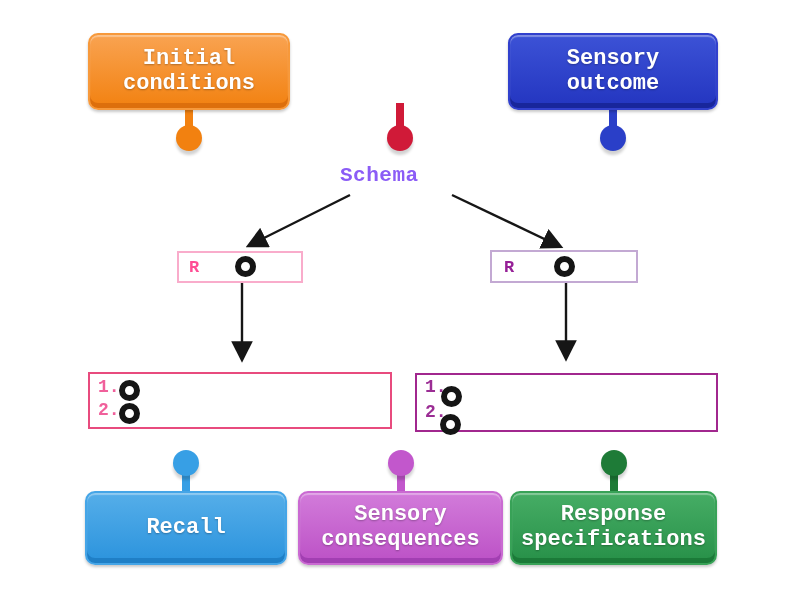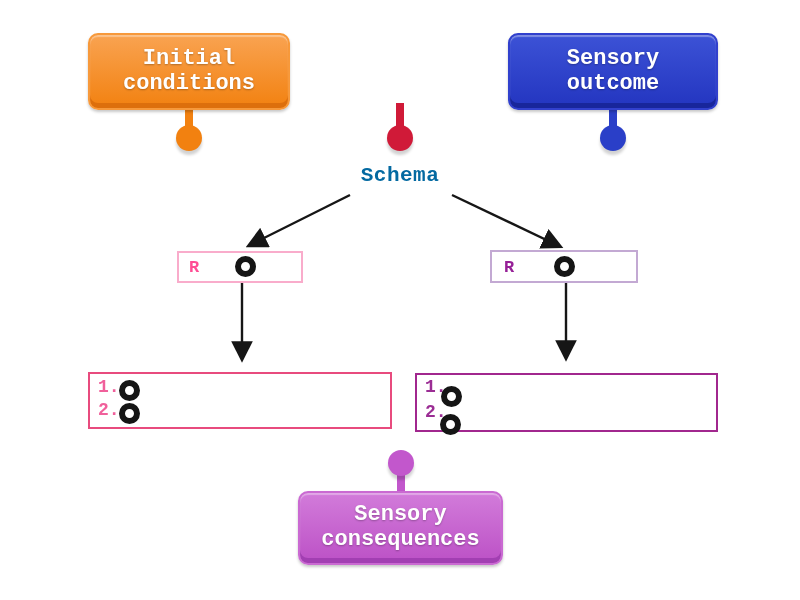--- a/index.html
+++ b/index.html
@@ -22,22 +22,22 @@
   .boxlayer{z-index:2;}
 
   .c-orange{--bg1:#F9A351;--bg2:#F28110;--lip:#DD6F0C;--edge:#F7993B;--pin:#F28110;}
   .c-red   {--bg1:#DA3049;--bg2:#C9122F;--lip:#A00D27;--edge:#D42742;--pin:#D01A38;}
   .c-blue  {--bg1:#3C52D6;--bg2:#2335C0;--lip:#18269B;--edge:#3140CD;--pin:#2A3FC8;}
   .c-cyan  {--bg1:#55AEE9;--bg2:#2B93DD;--lip:#1F7FC6;--edge:#45A5E7;--pin:#379FE5;}
   .c-orchid{--bg1:#D27BDA;--bg2:#BC51C6;--lip:#A23FB2;--edge:#CA6AD2;--pin:#C257CC;}
   .c-green {--bg1:#46AD65;--bg2:#279048;--lip:#1B7A38;--edge:#38A257;--pin:#1E7B37;}
 
   
-  .schema-title{position:absolute;left:340px;top:164px;width:120px;text-align:center;
-                font-size:21px;font-weight:bold;color:#0369a1;letter-spacing:.5px;}
+  .schema-title{position:absolute;left:340px;top:164px;width:120px;text-align:left;
+                font-size:21px;font-weight:bold;color:#8b5cf6;letter-spacing:.5px;}
   .branch{position:absolute;background:#fff;border-style:solid;border-width:2px;}
   .branch .rletter{position:absolute;font-weight:bold;font-size:17px;top:50%;transform:translateY(-50%);}
   .ring{position:absolute;width:9px;height:9px;border:6px solid #151515;border-radius:50%;background:#fff;}
   .listbox{position:absolute;background:#fff;border-style:solid;border-width:2px;overflow:visible;}
   .listnum{position:absolute;font-size:18px;font-weight:bold;}
 </style>
 </head>
 <body>
 
 <div class="stage">
@@ -94,23 +94,37 @@
     <div class="ring" style="left:29px;top:29px;"></div>
   </div>
 
   <div class="listbox" style="left:415px;top:373px;width:299px;height:55px;border-color:#A1278E;">
     <span class="listnum" style="left:8px;top:2px;color:#9B2D94;">1.</span>
     <div class="ring" style="left:24px;top:11px;"></div>
     <span class="listnum" style="left:8px;top:27px;color:#9B2D94;">2.</span>
     <div class="ring" style="left:23px;top:39px;"></div>
   </div>
 
+  <div class="tagwrap c-cyan" style="left:85px;top:450px;width:202px;height:116px;">
+    <div class="dot" style="top:0;"></div>
+    <div class="stem" style="top:16px;height:30px;"></div>
+    <div class="tagbox boxlayer" style="top:41px;height:70px;">
+      <span>Recall</span>
+    </div>
+  </div>
 
   <div class="tagwrap c-orchid" style="left:298px;top:450px;width:205px;height:116px;">
     <div class="dot" style="top:0;"></div>
     <div class="stem" style="top:16px;height:30px;"></div>
     <div class="tagbox boxlayer" style="top:41px;height:70px;">
       <span>Sensory consequences</span>
     </div>
   </div>
 
+  <div class="tagwrap c-green" style="left:510px;top:450px;width:207px;height:116px;">
+    <div class="dot" style="top:0;"></div>
+    <div class="stem" style="top:16px;height:30px;"></div>
+    <div class="tagbox boxlayer" style="top:41px;height:70px;">
+      <span>Response specifications</span>
+    </div>
+  </div>
 
 </div>
 
 </body></html>

